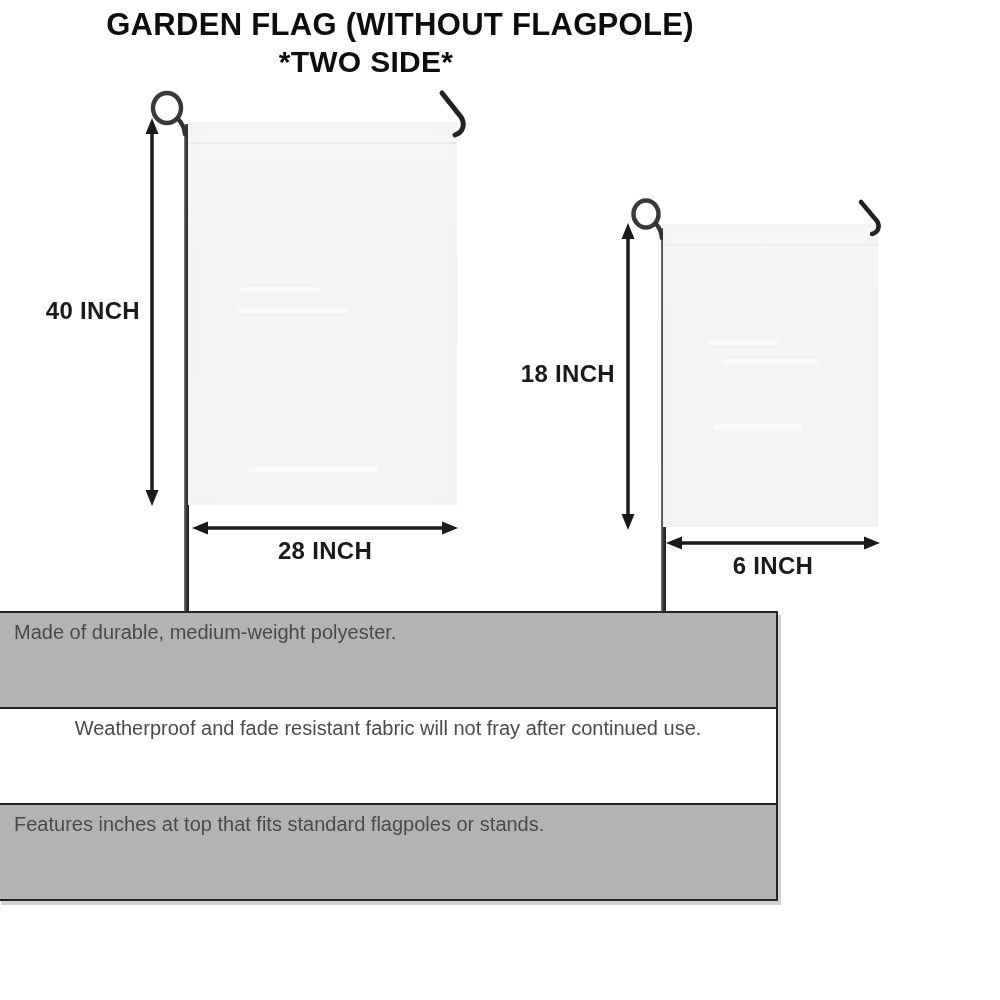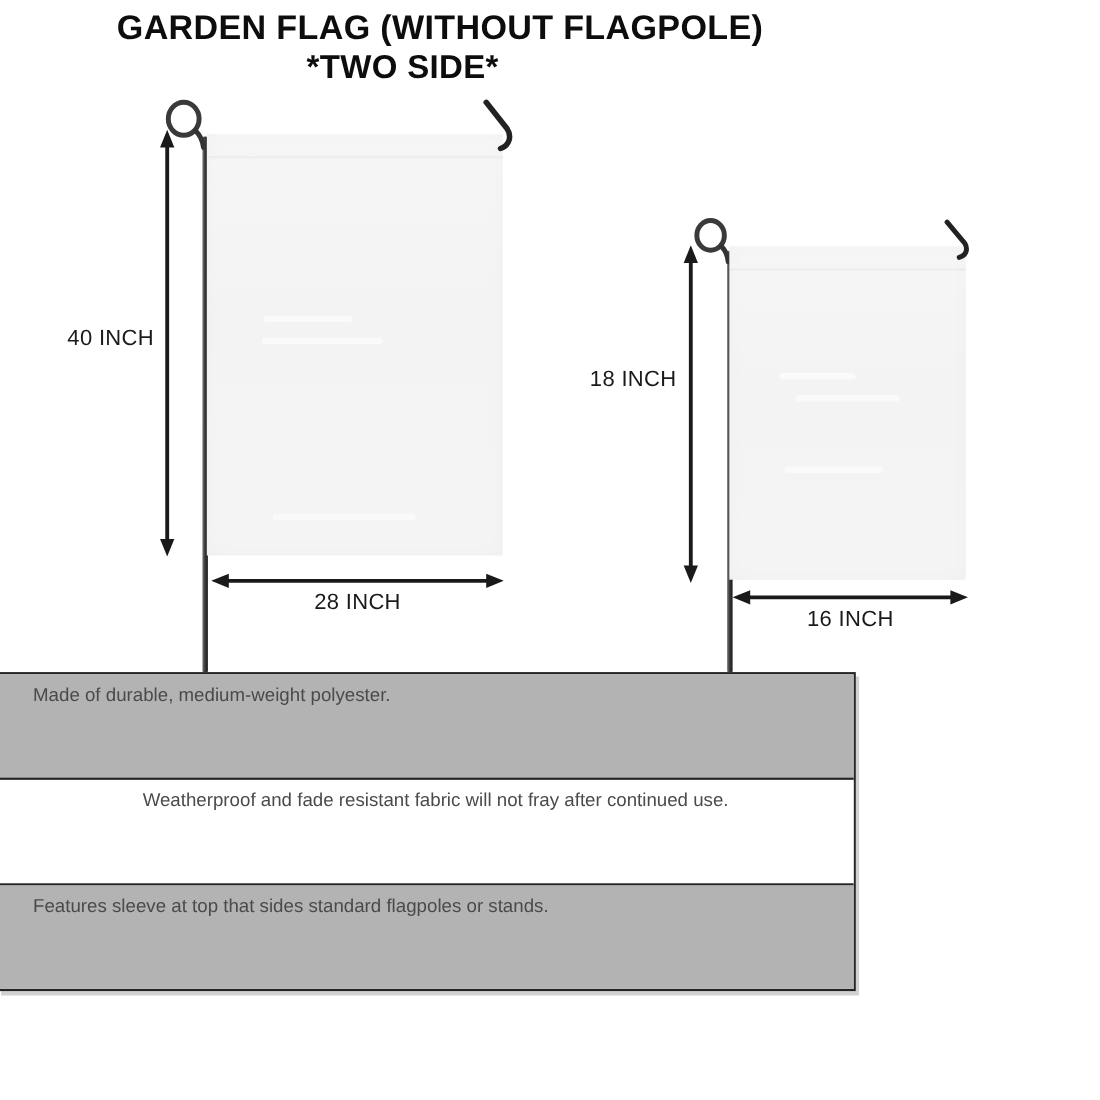--- a/index.html
+++ b/index.html
@@ -38,37 +38,37 @@
     background:rgba(0,0,0,0.035);
   }
   .flag .wrinkle { position:absolute; height:6px; background:rgba(255,255,255,0.55); border-radius:3px; }
   svg.deco { position:absolute; overflow:visible; }
 
   
   svg.arrow { position:absolute; }
   svg.arrow line { stroke:var(--arrow,#1a1a1a); stroke-width:3.5; }
   svg.arrow polygon { fill:var(--arrow,#1a1a1a); }
   .dim-label {
-    position:absolute; font-size:20px; font-weight:400;
+    position:absolute; font-size:24px; font-weight:700;
     color:var(--arrow,#1a1a1a); letter-spacing:0.3px; white-space:nowrap;
   }
   .dim-right { text-align:right; }
   .dim-center { text-align:center; }
 
   
   .spec-table {
     position:absolute; left:-2px; top:611px; width:780px; height:290px;
     border:2px solid var(--border,#242424);
     box-shadow:3px 4px 0 rgba(0,0,0,0.18);
     display:flex; flex-direction:column;
     background:#ffffff;
   }
   .spec-row {
-    flex:1; padding:6px 14px 0 30px;
-    font-size:17px; font-weight:400; color:var(--body-text,#4a4a4a);
+    flex:1; padding:6px 14px 0 14px;
+    font-size:20px; font-weight:400; color:var(--body-text,#4a4a4a);
     line-height:26px;
     border-bottom:2px solid var(--border,#242424);
   }
   .spec-row:last-child { border-bottom:none; }
   .spec-row.shaded { background:var(--shaded,#b3b3b3); }
   .spec-row.plain  { background:#ffffff;text-align:center; }
 </style>
 </head>
 <body>
 
@@ -127,28 +127,28 @@
 
   <svg class="deco" style="left:858px; top:199px;" width="28" height="38" viewBox="0 0 28 38">
     <path d="M3,3 L19,22 C22,27 21,33 14,35" fill="none" stroke="#222222" stroke-width="4.5" stroke-linecap="round"></path>
   </svg>
 
   <svg class="arrow" style="left:620px; top:223px;" width="16" height="307" viewBox="0 0 16 307">
     <line x1="8" y1="13" x2="8" y2="294"></line>
     <polygon points="8,0 1.5,16 14.5,16"></polygon>
     <polygon points="8,307 1.5,291 14.5,291"></polygon>
   </svg>
-  <div class="dim-label dim-right" style="left:505px; top:334px; width:110px;text-align:right;">18 INCH</div>
+  <div class="dim-label dim-right" style="left:505px; top:360px; width:110px;text-align:right;">18 INCH</div>
 
   <svg class="arrow" style="left:666px; top:535px;" width="214" height="16" viewBox="0 0 214 16">
     <line x1="13" y1="8" x2="201" y2="8"></line>
     <polygon points="0,8 16,1.5 16,14.5"></polygon>
     <polygon points="214,8 198,1.5 198,14.5"></polygon>
   </svg>
-  <div class="dim-label dim-center" style="left:666px; top:552px; width:214px;">16 INCH</div>
+  <div class="dim-label dim-center" style="left:666px; top:552px; width:214px;">6 INCH</div>
 
   <div class="spec-table">
     <div class="spec-row shaded">Made of durable, medium-weight polyester.</div>
     <div class="spec-row plain">Weatherproof and fade resistant fabric will not fray after continued use.</div>
-    <div class="spec-row shaded">Features sleeve at top that sides standard flagpoles or stands.</div>
+    <div class="spec-row shaded">Features inches at top that fits standard flagpoles or stands.</div>
   </div>
 
 </div>
 
 </body></html>

